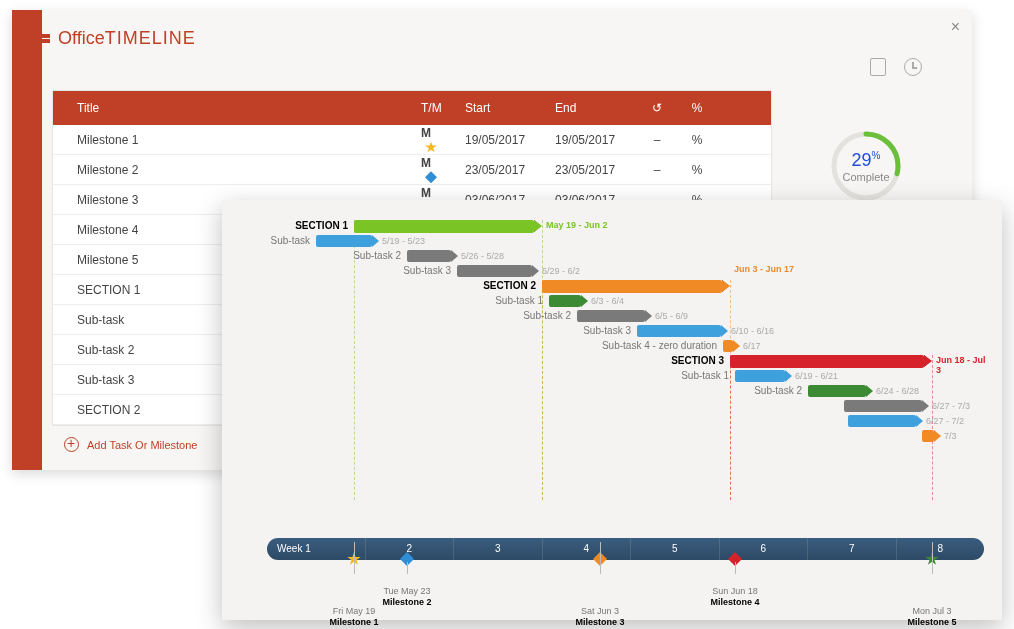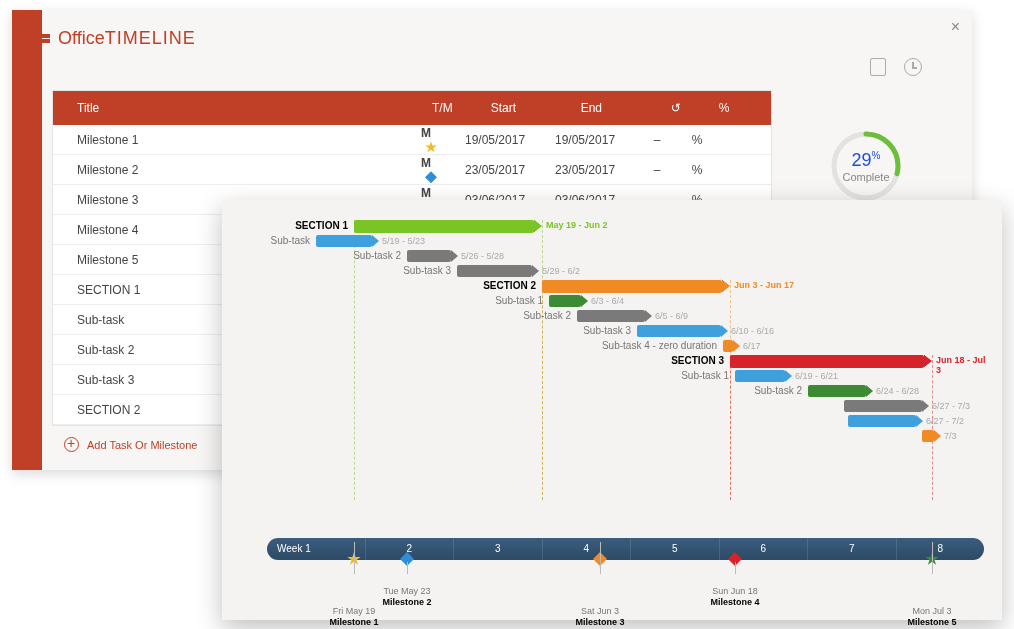--- a/index.html
+++ b/index.html
@@ -17,21 +17,21 @@
 .top-icons { position: absolute; right: 50px; top: 48px; display: flex; gap: 18px; }
 .top-icons span { width: 16px; height: 18px; border: 1.5px solid #aaa; border-radius: 2px; position: relative; }
 .top-icons .clock { width: 18px; height: 18px; border-radius: 50%; }
 .top-icons .clock::after { content: ""; position: absolute; left: 7px; top: 3px; width: 1.5px; height: 6px; background: #aaa; }
 .top-icons .clock::before { content: ""; position: absolute; left: 7px; top: 8px; width: 5px; height: 1.5px; background: #aaa; }
 
 .sidebar { position: absolute; left: 0; top: 0; width: 30px; bottom: 0; background: #bf4026; }
 .panel { position: absolute; left: 40px; top: 80px; width: 720px; background: #fff; border: 1px solid #e5e5e5; }
 
 .thead { display: flex; background: #bf4026; color: #fff; font-size: 12px; padding: 10px 0; }
-.thead div { padding: 0 19px; }
+.thead div { padding: 0 8px; }
 .c-title { flex: 0 0 360px; padding-left: 24px !important; }
 .c-tm { flex: 0 0 44px; }
 .c-start { flex: 0 0 90px; }
 .c-end { flex: 0 0 90px; }
 .c-dur { flex: 0 0 40px; text-align: center; }
 .c-pct { flex: 0 0 40px; text-align: center; }
 
 .trow { display: flex; font-size: 12px; color: #444; border-bottom: 1px solid #eee; height: 30px; align-items: center; }
 .trow > div { padding: 0 8px; }
 .trow .shape { display: inline-block; width: 12px; height: 12px; vertical-align: middle; margin-left: 4px; }
@@ -209,21 +209,21 @@
       <div style="position: absolute; left: 173px; top: 30px; width: 44px; height: 12px; background: rgb(122, 122, 122); border-radius: 2px;"></div>
       <div style="position: absolute; left: 217px; top: 30px; border-left: 7px solid rgb(122, 122, 122); border-top: 6px solid transparent; border-bottom: 6px solid transparent;"></div>
       <div class="gdate" style="left: 227px; top: 31px;">5/26 - 5/28</div>
       <div class="glabel" style="left: 0px; top: 45px; width: 217px;">Sub-task 3</div>
       <div style="position: absolute; left: 223px; top: 45px; width: 75px; height: 12px; background: rgb(122, 122, 122); border-radius: 2px;"></div>
       <div style="position: absolute; left: 298px; top: 45px; border-left: 7px solid rgb(122, 122, 122); border-top: 6px solid transparent; border-bottom: 6px solid transparent;"></div>
       <div class="gdate" style="left: 308px; top: 46px;">5/29 - 6/2</div>
       <div class="glabel b" style="left: 0px; top: 60px; width: 302px;">SECTION 2</div>
       <div class="gbar" style="position: absolute; left: 308px; top: 60px; width: 180px; height: 13px; background: rgb(240, 138, 36); border-radius: 2px;"></div>
       <div style="position: absolute; left: 488px; top: 60px; border-left: 8px solid rgb(240, 138, 36); border-top: 6.5px solid transparent; border-bottom: 6.5px solid transparent;"></div>
-      <div class="gdate hl" style="left: 500px; top: 60px; color: rgb(240, 138, 36);">Jun 3 - Jun 17</div>
+      <div class="gdate hl" style="left: 500px; top: 44px; color: rgb(240, 138, 36);">Jun 3 - Jun 17</div>
       <div class="vline" style="left: 308px; top: 60px; height: 220px; border-color: rgb(240, 138, 36); opacity: 0.5;"></div>
       <div class="vline" style="left: 496px; top: 60px; height: 220px; border-color: rgb(240, 138, 36); opacity: 0.5;"></div>
       <div class="glabel" style="left: 0px; top: 75px; width: 309px;">Sub-task 1</div>
       <div style="position: absolute; left: 315px; top: 75px; width: 32px; height: 12px; background: rgb(61, 138, 52); border-radius: 2px;"></div>
       <div style="position: absolute; left: 347px; top: 75px; border-left: 7px solid rgb(61, 138, 52); border-top: 6px solid transparent; border-bottom: 6px solid transparent;"></div>
       <div class="gdate" style="left: 357px; top: 76px;">6/3 - 6/4</div>
       <div class="glabel" style="left: 0px; top: 90px; width: 337px;">Sub-task 2</div>
       <div style="position: absolute; left: 343px; top: 90px; width: 68px; height: 12px; background: rgb(122, 122, 122); border-radius: 2px;"></div>
       <div style="position: absolute; left: 411px; top: 90px; border-left: 7px solid rgb(122, 122, 122); border-top: 6px solid transparent; border-bottom: 6px solid transparent;"></div>
       <div class="gdate" style="left: 421px; top: 91px;">6/5 - 6/9</div>

